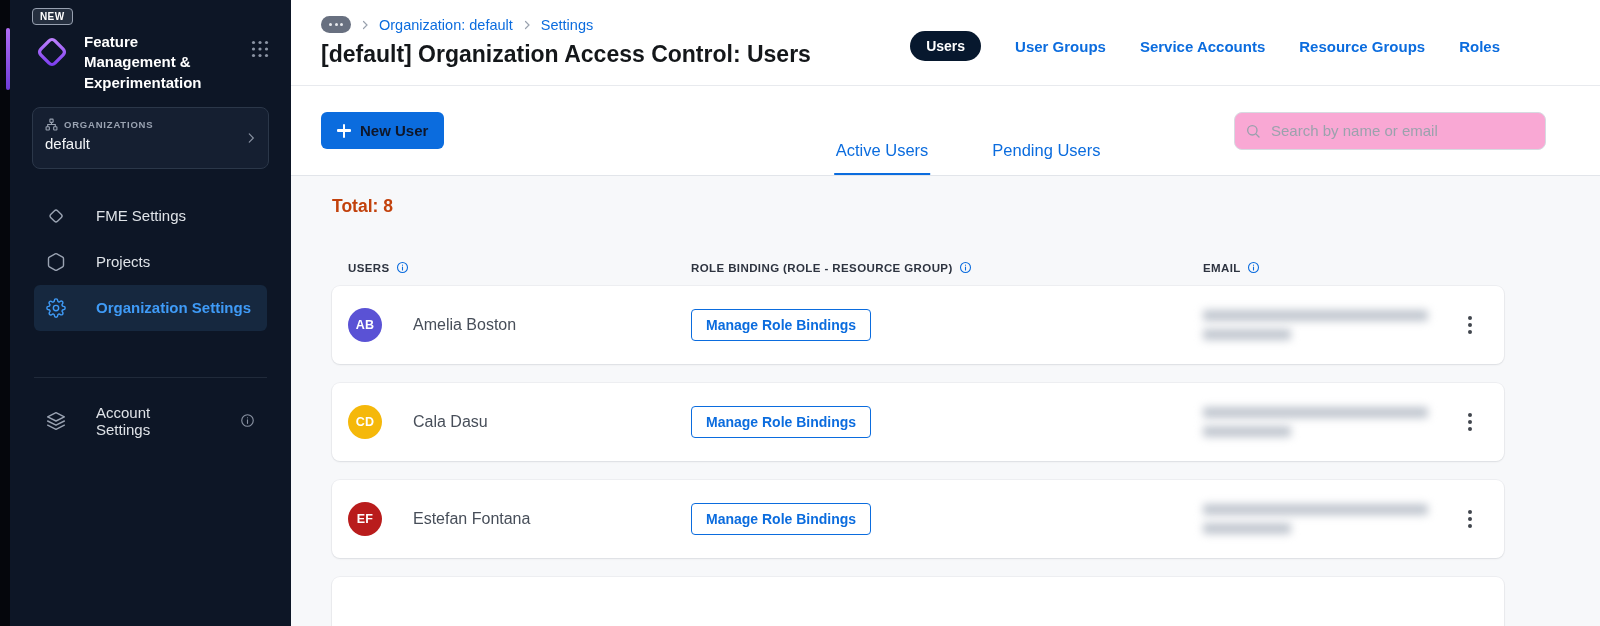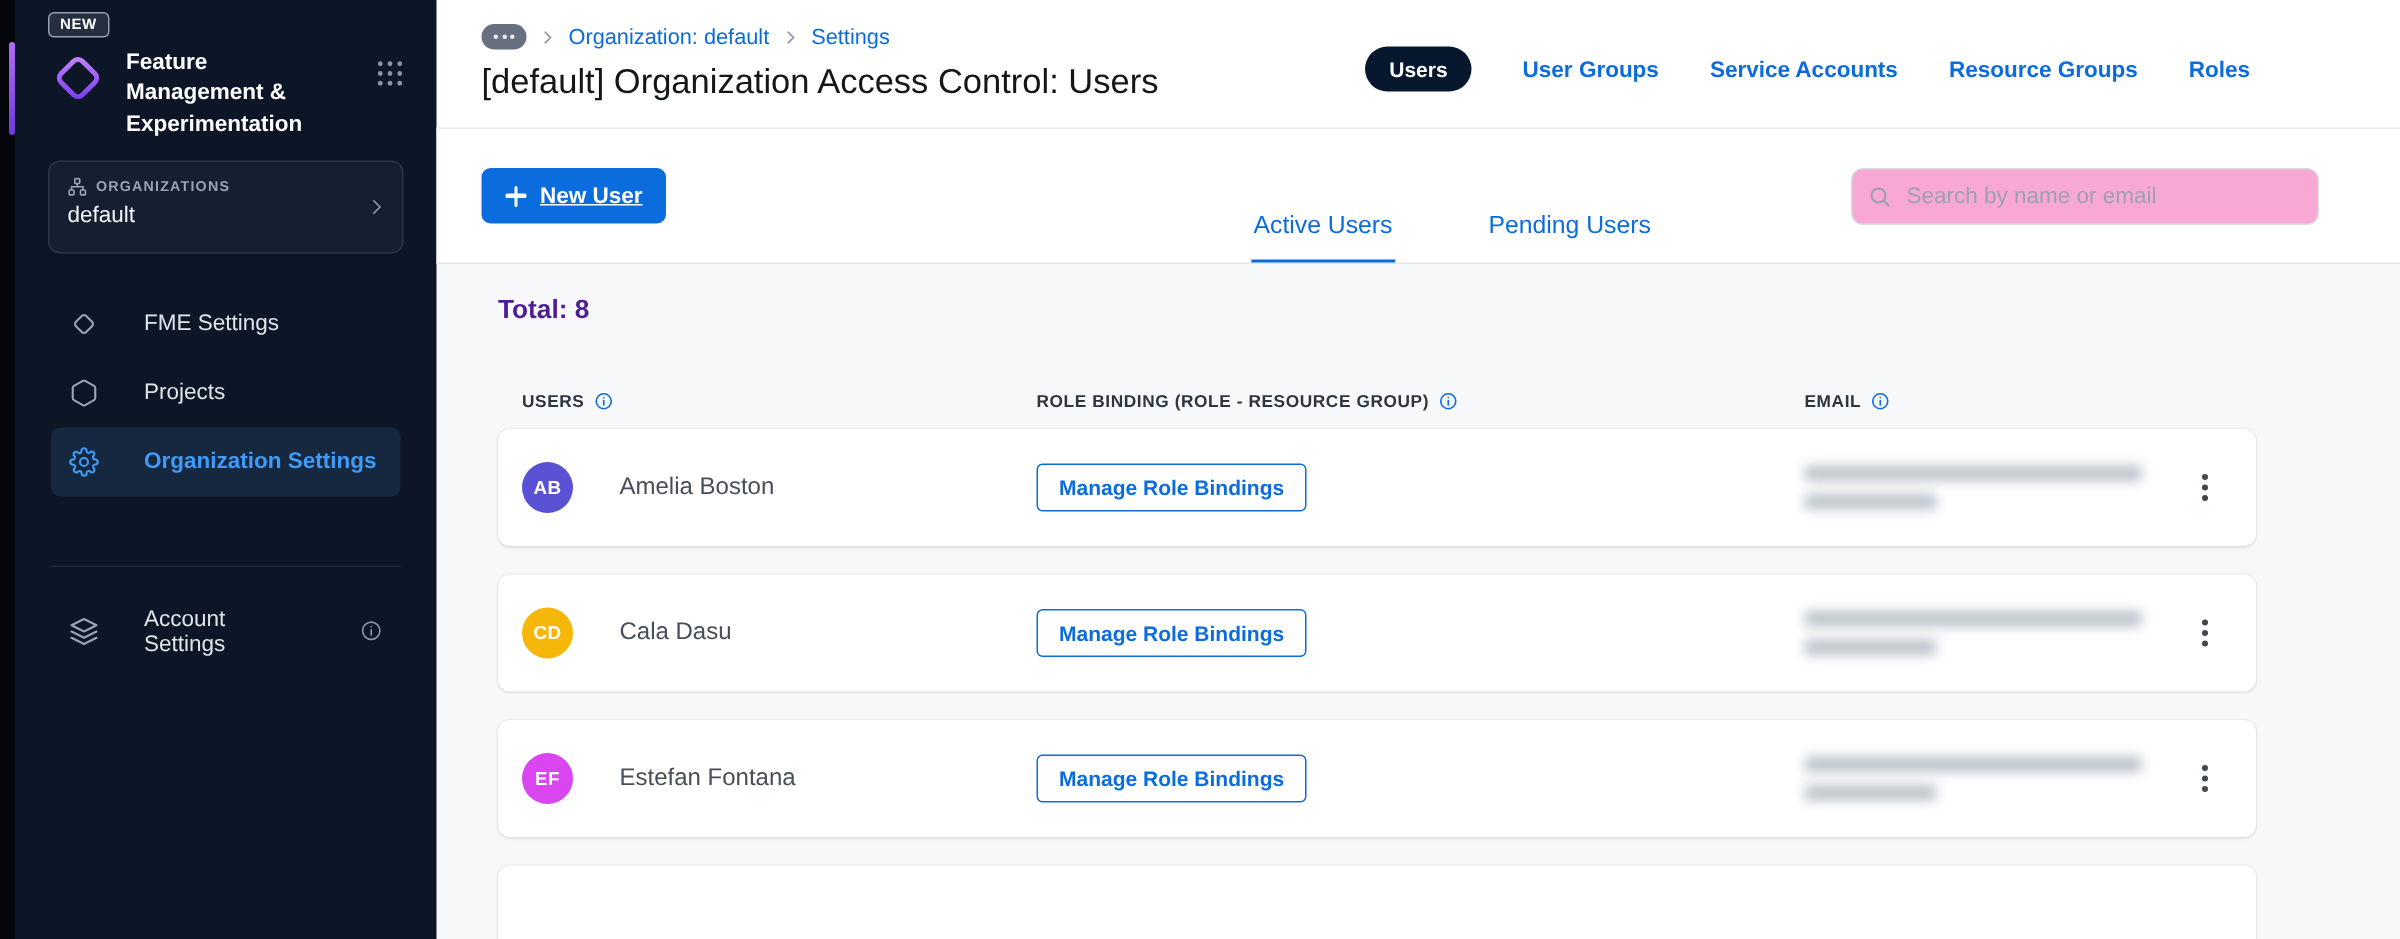--- a/index.html
+++ b/index.html
@@ -41,47 +41,47 @@
 
   
   .main{flex:1;display:flex;flex-direction:column;background:#fff;min-width:0;}
   .hd{position:relative;padding:16px 100px 0 30px;}
   .crumbs{display:flex;align-items:center;gap:8px;}
   .crumb-pill{width:30px;height:17px;border-radius:9px;background:#687080;display:flex;
               align-items:center;justify-content:center;gap:2.5px;cursor:pointer;}
   .crumb-pill i{width:3px;height:3px;border-radius:50%;background:#e8eaee;}
   .crumb-sep{color:#9aa2ae;display:flex;}
   .crumb-link{color:var(--accent);font-size:14.5px;cursor:pointer;text-decoration:none;}
-  .title{margin:8px 0 0;font-size:23px;font-weight:400;color:#14171a;padding-bottom:17px;}
+  .title{margin:8px 0 0;font-size:23px;font-weight:700;color:#14171a;padding-bottom:17px;}
   .top-tabs{position:absolute;top:31px;right:100px;display:flex;align-items:center;gap:34px;}
   .ttab{color:var(--accent);font-size:15px;font-weight:600;cursor:pointer;text-decoration:none;}
   .ttab.pill{background:#07182e;color:#fff;border-radius:17px;padding:7px 16px;font-size:14px;font-weight:700;}
 
   
   .toolbar{position:relative;height:89px;display:flex;align-items:center;padding:0 54px 0 30px;
            border-top:1px solid #e8eaee;border-bottom:1px solid #e2e5ea;background:#fff;}
-  .btn-primary{display:flex;align-items:center;gap:9px;background:var(--accent);color:#ffffff;
+  .btn-primary{display:flex;align-items:center;gap:9px;background:var(--accent);color:#0f172a;
                font-weight:700;font-size:15px;height:37px;padding:0 16px;border:none;
-               border-radius:6px;cursor:pointer;font-family:inherit;text-decoration:underline;}
+               border-radius:6px;cursor:pointer;font-family:inherit;}
   .plus{position:relative;width:14px;height:14px;display:inline-block;}
   .plus::before{content:"";position:absolute;left:5.8px;top:0;width:2.5px;height:14px;background:#fff;border-radius:1px;}
   .plus::after{content:"";position:absolute;top:5.8px;left:0;width:14px;height:2.5px;background:#fff;border-radius:1px;}
   .mid-tabs{position:absolute;bottom:0;left:50%;transform:translateX(-52%);display:flex;gap:60px;margin-left:28px;}
   .mtab{font-size:16.5px;color:var(--accent);padding:0 2px 13px;font-weight:500;cursor:pointer;}
   .mtab.active{border-bottom:2px solid var(--accent);}
   .search{margin-left:auto;width:312px;height:38px;border:1px solid #d7dae1;border-radius:8px;
           background:#f9a8d4;display:flex;align-items:center;gap:8px;padding:0 10px;box-sizing:border-box;}
   .search svg{flex-shrink:0;}
   .search input{border:none;outline:none;flex:1;font-size:15px;font-family:inherit;color:#333;min-width:0;background:transparent;}
   .search input::placeholder{color:#9ba2ad;}
 
   
   .body{flex:1;background:#f7f8fa;padding:20px 96px 0 41px;overflow:hidden;}
   .body-top{display:flex;justify-content:space-between;align-items:center;}
-  .total{font-size:17.5px;font-weight:700;color:#4c1d95;}
+  .total{font-size:17.5px;font-weight:700;color:#c2410c;}
   .sort{display:flex;align-items:center;gap:10px;background:#fff;border:1px solid #dadde3;
         border-radius:8px;height:38px;padding:0 13px;font-size:14.5px;color:#1e2228;
         font-family:inherit;cursor:pointer;}
   .sort .chev{display:flex;color:#7a828e;margin-left:4px;}
   .sort-ic{display:flex;color:#272b31;}
   .cols,.row{display:grid;grid-template-columns:343px 512px 1fr 36px;align-items:center;padding:0 16px;}
   .cols{margin:44px 0 12px;}
   .col{display:flex;align-items:center;gap:6px;font-size:11.5px;font-weight:700;color:#2e3440;letter-spacing:.4px;}
   .info{display:flex;color:var(--accent);cursor:pointer;}
   .row{background:#fff;border-radius:8px;height:78px;margin-bottom:19px;
@@ -342,21 +342,21 @@
             <span class="kebab">
               <i></i>
               <i></i>
               <i></i>
             </span>
           </div>
       </div>
 
       <div class="row">
         <div class="cell user">
-          <span class="avatar" style="background: #d946ef;">EF</span>
+          <span class="avatar" style="background: #b91c1c;">EF</span>
           <span class="uname">Estefan Fontana</span>
         </div>
         <div class="cell"><button class="btn-outline">Manage Role Bindings</button></div>
         <div class="cell">
             <div class="redact">
               <i class="r1"></i>
               <i class="r2"></i>
             </div>
           </div>
         <div class="cell kebab-cell">

